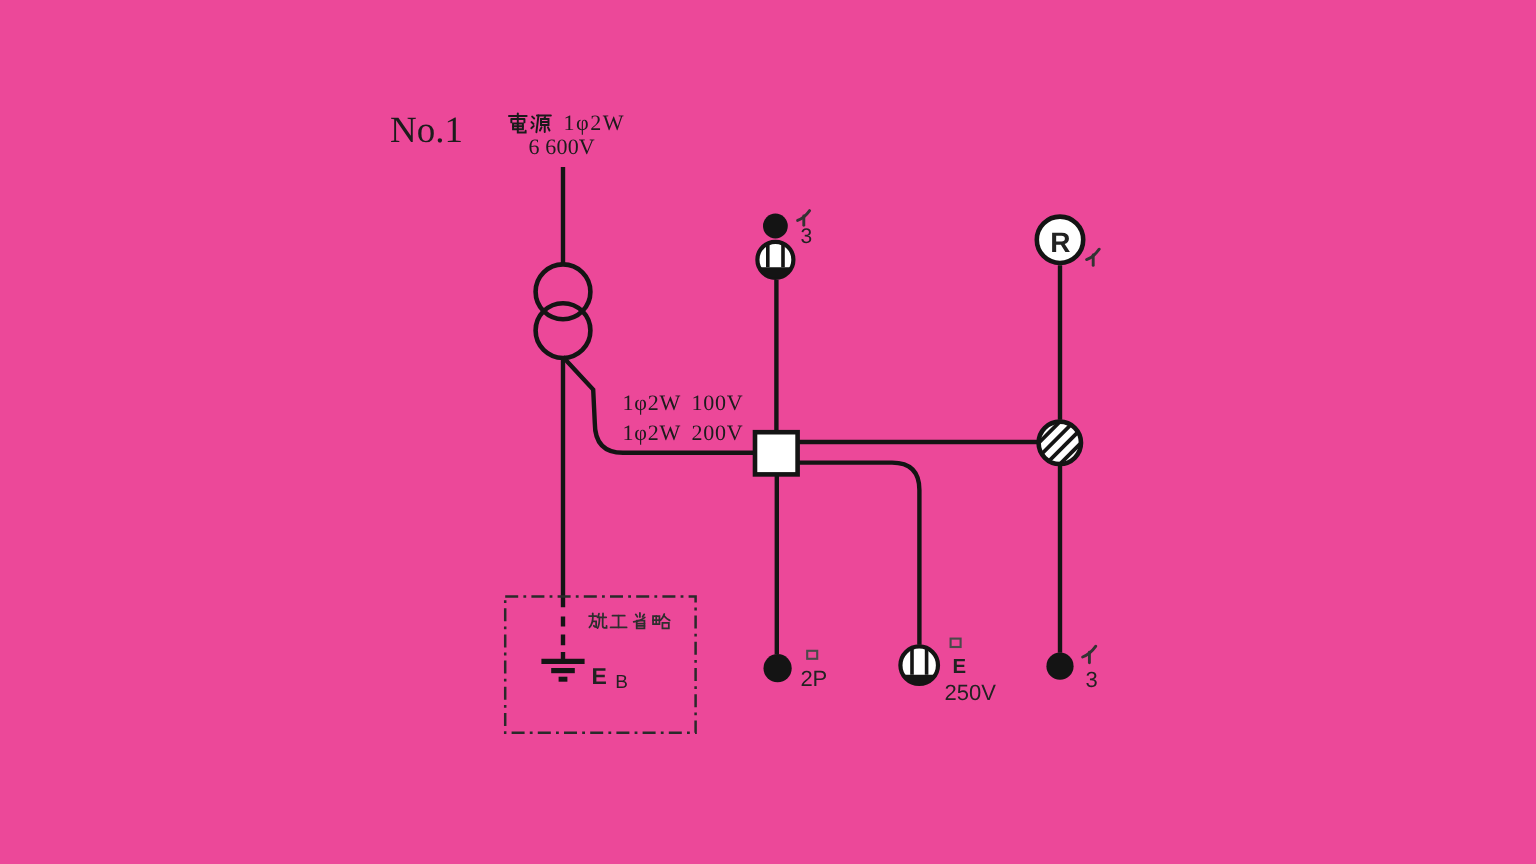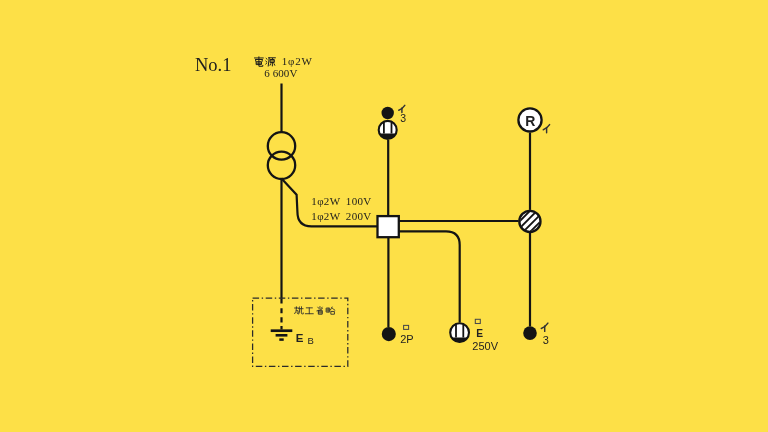--- a/index.html
+++ b/index.html
@@ -1,16 +1,16 @@
 <!DOCTYPE html>
 <html><head>
 <meta charset="utf-8">
 <style>
   html,body{margin:0;padding:0;background:#ffffff;}
-  #canvas{position:relative;width:768px;height:432px;background:#fde047;overflow:hidden;will-change:transform;transform:translateZ(0);}
+  #canvas{position:relative;width:768px;height:432px;background:#ec4899;overflow:hidden;will-change:transform;transform:translateZ(0);}
   svg text{font-family:"Liberation Sans",sans-serif;fill:#222;}
   #canvas svg{filter:blur(0.32px);}
   .ser{font-family:"Liberation Serif",serif;fill:#1c1c1c;}
 </style>
 </head>
 <body>
 <div id="canvas">
 <svg width="768" height="432" viewBox="0 0 768 432" xmlns="http://www.w3.org/2000/svg">
   <defs>
     <clipPath id="hatchclip">

